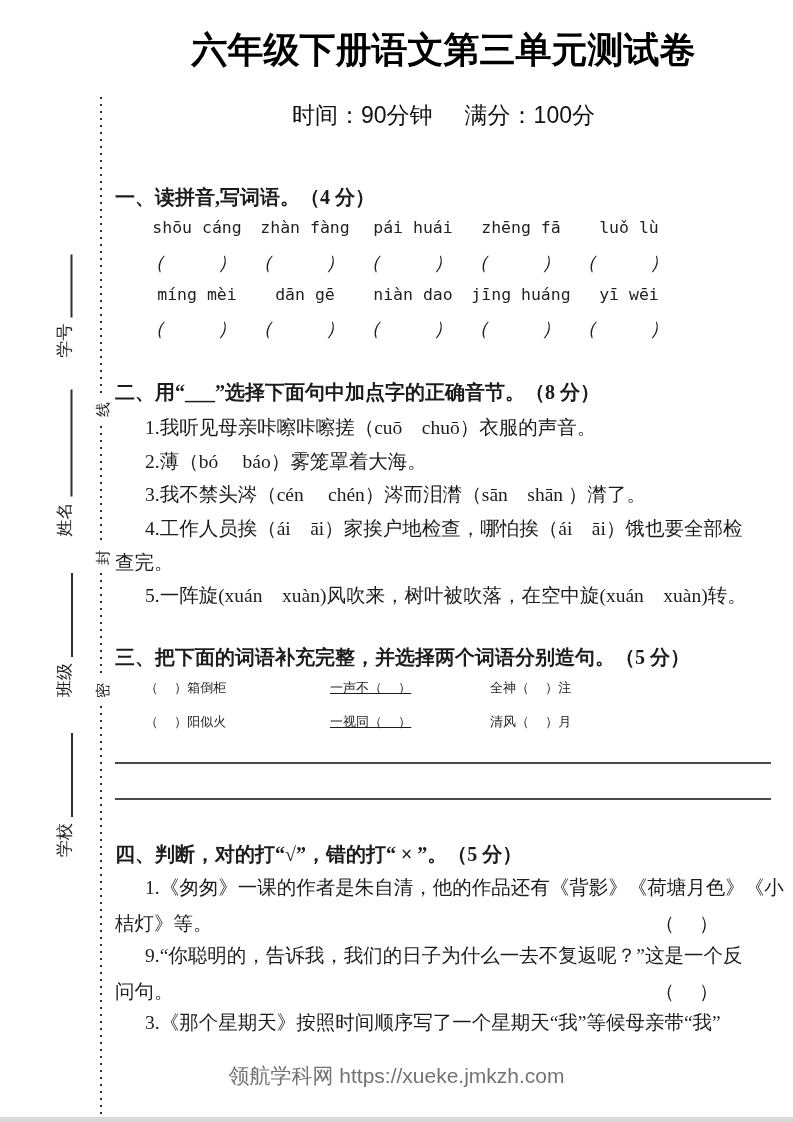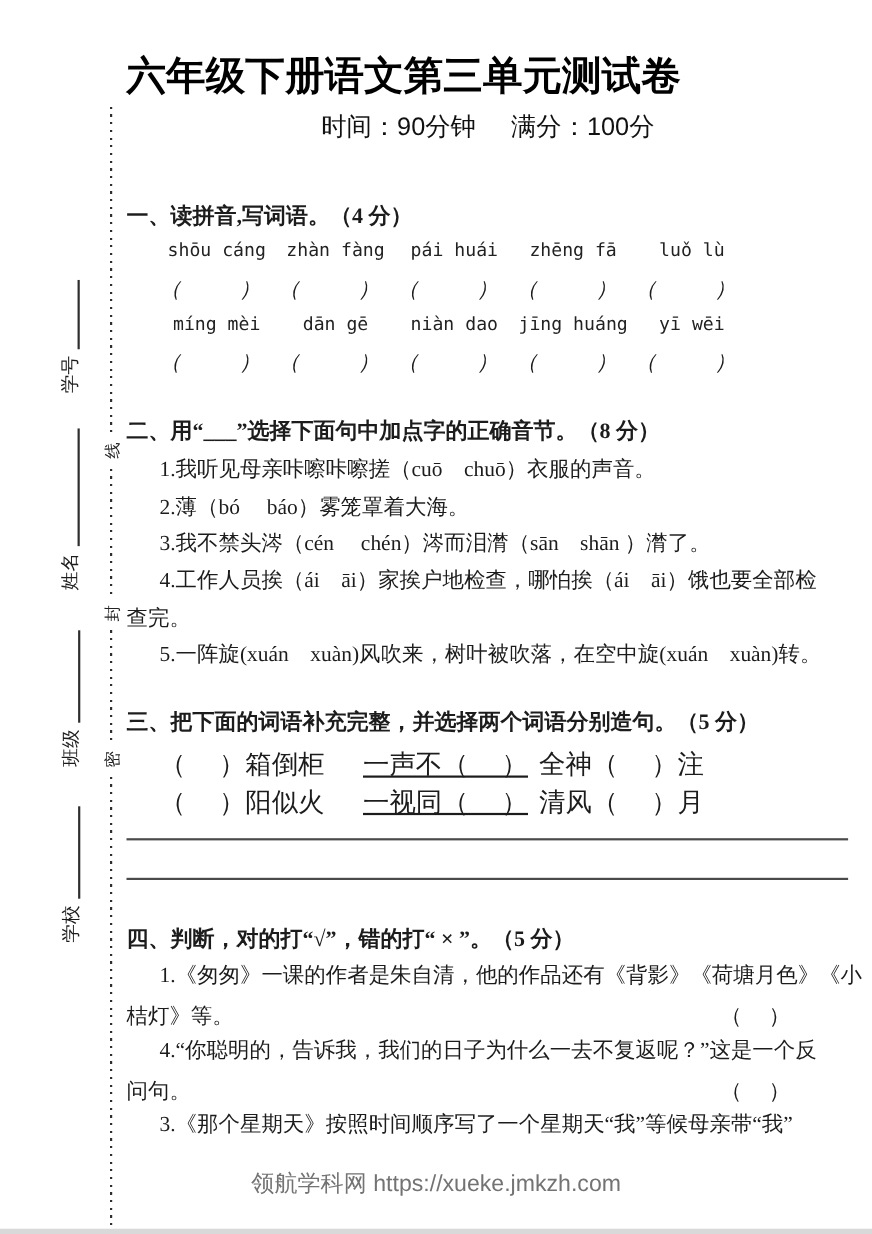--- a/index.html
+++ b/index.html
@@ -17,43 +17,43 @@
     background:#fff;padding:2px 4px;font-size:15px;color:#222;letter-spacing:1px;
   }
   .seal-field{
     position:absolute;height:22px;display:flex;align-items:stretch;
     transform:rotate(-90deg);
   }
   .seal-label{font-size:17px;line-height:22px;white-space:nowrap;color:#1c1c1c;}
   .seal-blank{flex:1;border-bottom:2px solid #2e2e2e;margin:0 0 3px 6px;}
   
   .title{
-    position:absolute;left:115px;top:26px;width:657px;
+    position:absolute;left:115px;top:26px;width:657px;text-align:center;
     font-family:"Liberation Sans","DejaVu Sans",sans-serif;font-weight:900;
-    font-size:36px;letter-spacing:0;color:#000;white-space:nowrap;margin-top:19px;
+    font-size:36px;letter-spacing:0;color:#000;white-space:nowrap;
   }
   .meta{
     position:absolute;left:115px;top:100px;width:657px;display:flex;
     justify-content:center;gap:32px;
     font-family:"Liberation Sans","DejaVu Sans",sans-serif;font-size:23px;color:#111;
   }
   
   .ln{position:absolute;white-space:nowrap;font-size:19.5px;line-height:24px;}
   .hd{font-weight:bold;font-size:20px;}
   
   .prow{position:absolute;left:143px;width:540px;display:flex;}
   .prow .pc{
     width:108px;text-align:center;
     font-family:"DejaVu Sans Mono","Liberation Mono",monospace;font-size:16.5px;color:#222;
   }
   .brow{position:absolute;left:143px;width:540px;display:flex;}
   .brow .bc{width:108px;display:flex;justify-content:space-between;
     padding:0 14px 0 2px;box-sizing:border-box;font-size:19.5px;}
   
-  .s3row{position:absolute;left:145px;display:flex;font-size:24px;white-space:nowrap;}
+  .s3row{position:absolute;left:145px;display:flex;font-size:13px;white-space:nowrap;}
   .s3row .c1{width:185px;}
   .s3row .c2{width:160px;text-decoration:underline;}
   .s3row .c3{width:200px;}
   
   .wline{position:absolute;left:115px;width:656px;border-top:2px solid #4a4a4a;height:0;}
   
   .ansline{position:absolute;white-space:nowrap;font-size:19.5px;}
   .ansline .slot{position:absolute;left:540px;top:0;}
   
   .footer{
@@ -178,21 +178,21 @@
   </div>
   <div class="wline" style="top:762px"></div>
   <div class="wline" style="top:798px"></div>
 
   <div class="ln hd" style="left:115px;top:842px">四、判断，对的打“√”，错的打“ × ”。（5 分）</div>
   <div class="ln" style="left:145px;top:876px">1.《匆匆》一课的作者是朱自清，他的作品还有《背影》《荷塘月色》《小</div>
   <div class="ansline" style="left:115px;top:910px">
     <span>桔灯》等。</span>
     <span class="slot">（　 ）</span>
   </div>
-  <div class="ln" style="left:145px;top:944px">4.“你聪明的，告诉我，我们的日子为什么一去不复返呢？”这是一个反</div>
+  <div class="ln" style="left:145px;top:944px">9.“你聪明的，告诉我，我们的日子为什么一去不复返呢？”这是一个反</div>
   <div class="ansline" style="left:115px;top:978px">
     <span>问句。</span>
     <span class="slot">（　 ）</span>
   </div>
   <div class="ln" style="left:145px;top:1011px">3.《那个星期天》按照时间顺序写了一个星期天“我”等候母亲带“我”</div>
 
   <div class="footer" style="color: #737373;">领航学科网 https://xueke.jmkzh.com</div>
   <div class="bottom-strip"></div>
 
 </div>

